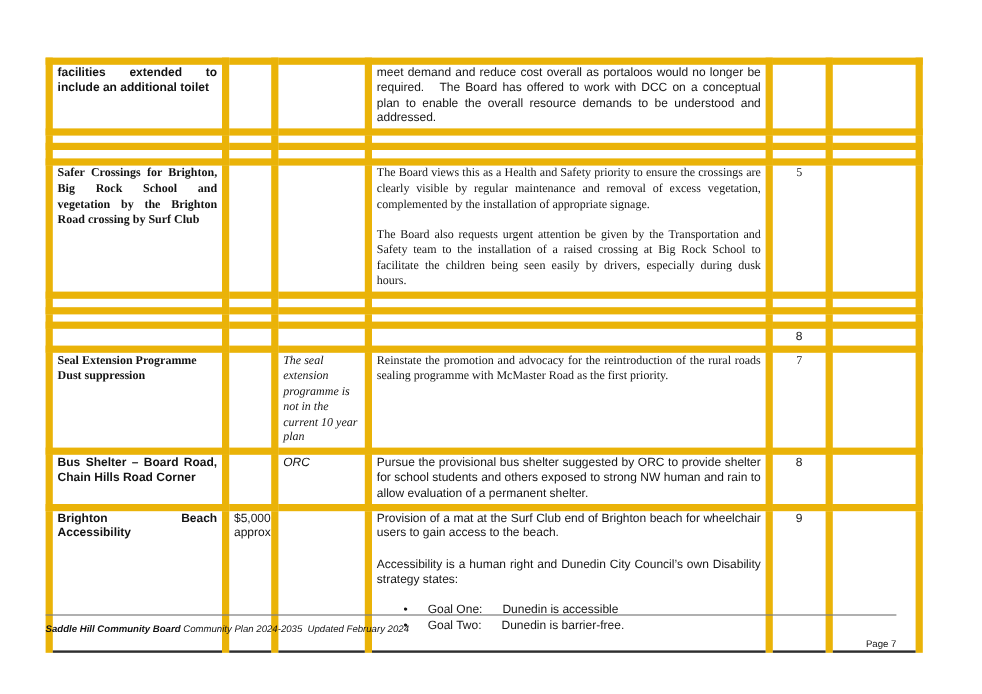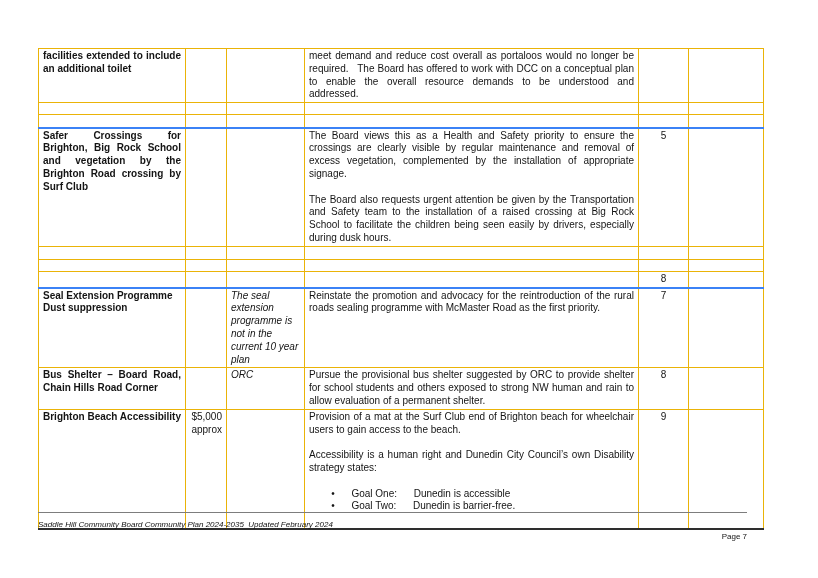--- a/index.html
+++ b/index.html
@@ -11,48 +11,48 @@
     color:#141414;
     overflow:hidden;
   }
   table.plan{
     position:absolute;left:38px;top:48px;
     width:725px;
     border-collapse:collapse;
     table-layout:fixed;
   }
   table.plan td{
-    border:1px solid #eab308;
+    border:6px solid #eab308;
     vertical-align:top;
     padding:1px 4px;
     font-size:10px;
     line-height:12.8px;
     white-space:pre-wrap;
     overflow:hidden;
   }
-  tr.thick-top td{border-top:2px solid #3b82f6;}
+  tr.thick-top td{border-top:2px solid #3b82f6;font-family:Liberation Serif, serif;}
   tr.thick-bottom td{border-bottom:2px solid #2e2e2e;}
   td.c-proj{font-weight:bold;text-align:justify;}
   td.c-cost{text-align:right;}
   td.c-notes{font-style:italic;}
   td.c-desc{text-align:justify;}
   td.c-score{text-align:center;vertical-align:middle;white-space:normal;}
   td.c-extra{}
   tr.h44{height:44px;} tr.h12{height:12px;} tr.h13{height:13px;}
   tr.h109{height:109px;} tr.h78{height:78px;} tr.h40{height:40px;}
   tr.h106{height:120px;}
   .footer-rule{
     position:absolute;left:38px;top:512px;width:709px;height:0;
     border-top:1px solid #7d7d7d;
   }
   .footer-text{
     position:absolute;left:38px;top:520px;width:709px;
     font-size:8px;line-height:10px;font-style:italic;white-space:pre-wrap;
   }
-  .footer-text .board{font-weight:normal;}
+  .footer-text .board{font-weight:bold;}
   .page-number{
     position:absolute;left:38px;top:532px;width:709px;
     text-align:right;font-size:8px;line-height:10px;
   }
 </style>
 </head>
 <body>
 
 <div class="page">
 

